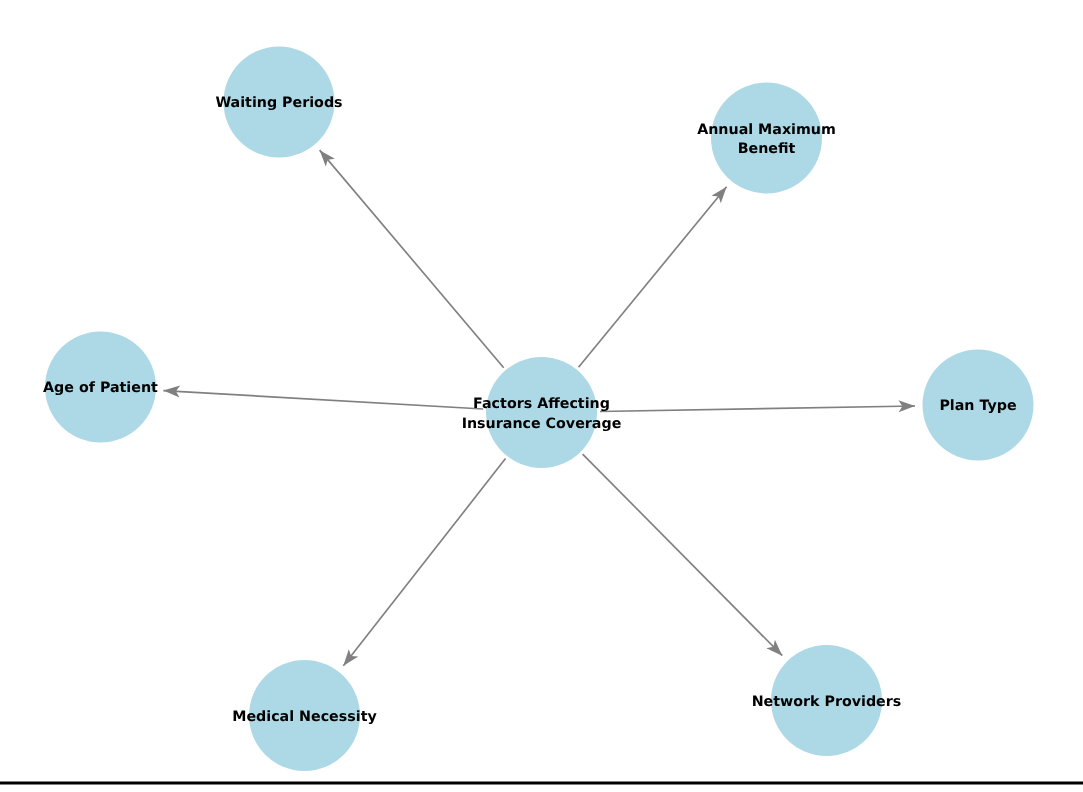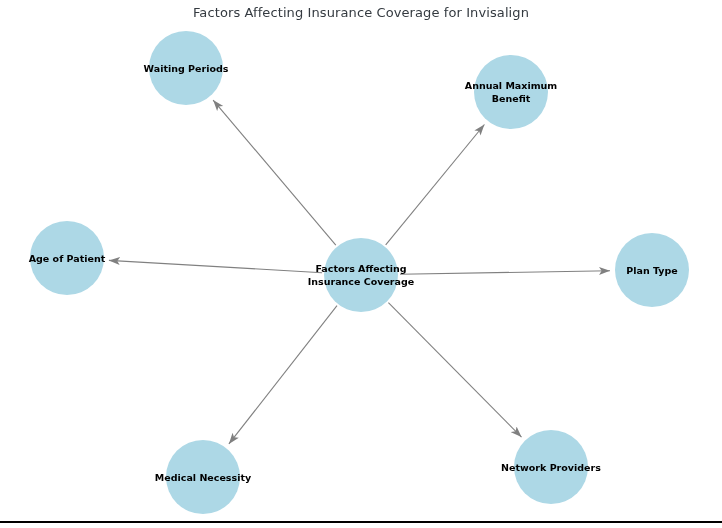--- a/index.html
+++ b/index.html
@@ -42,21 +42,20 @@
     top: 521px;
     width: 722px;
     height: 2px;
     background: #000000;
   }
 </style>
 </head>
 <body>
 
 <div class="stage">
-  <div class="figure-title" style="color: rgb(52, 58, 64);">Factors Affecting Insurance Coverage for Invisalign</div>
 
   <svg class="graph" width="722" height="528" viewBox="0 0 722 528">
     <defs>
       <marker id="arrowhead" markerWidth="12" markerHeight="9" refX="11" refY="4.5" orient="auto" markerUnits="userSpaceOnUse">
         <path d="M0,0.5 L11,4.5 L0,8.5 L2.6,4.5 Z" fill="#808080"></path>
       </marker>
     </defs>
     <g id="edges-layer">
         <line x1="335.8" y1="245.2" x2="213.1" y2="100.1" stroke="#808080" stroke-width="1.1" marker-end="url(#arrowhead)"></line>
         <line x1="385.7" y1="244.8" x2="484.4" y2="124.5" stroke="#808080" stroke-width="1.1" marker-end="url(#arrowhead)"></line>

